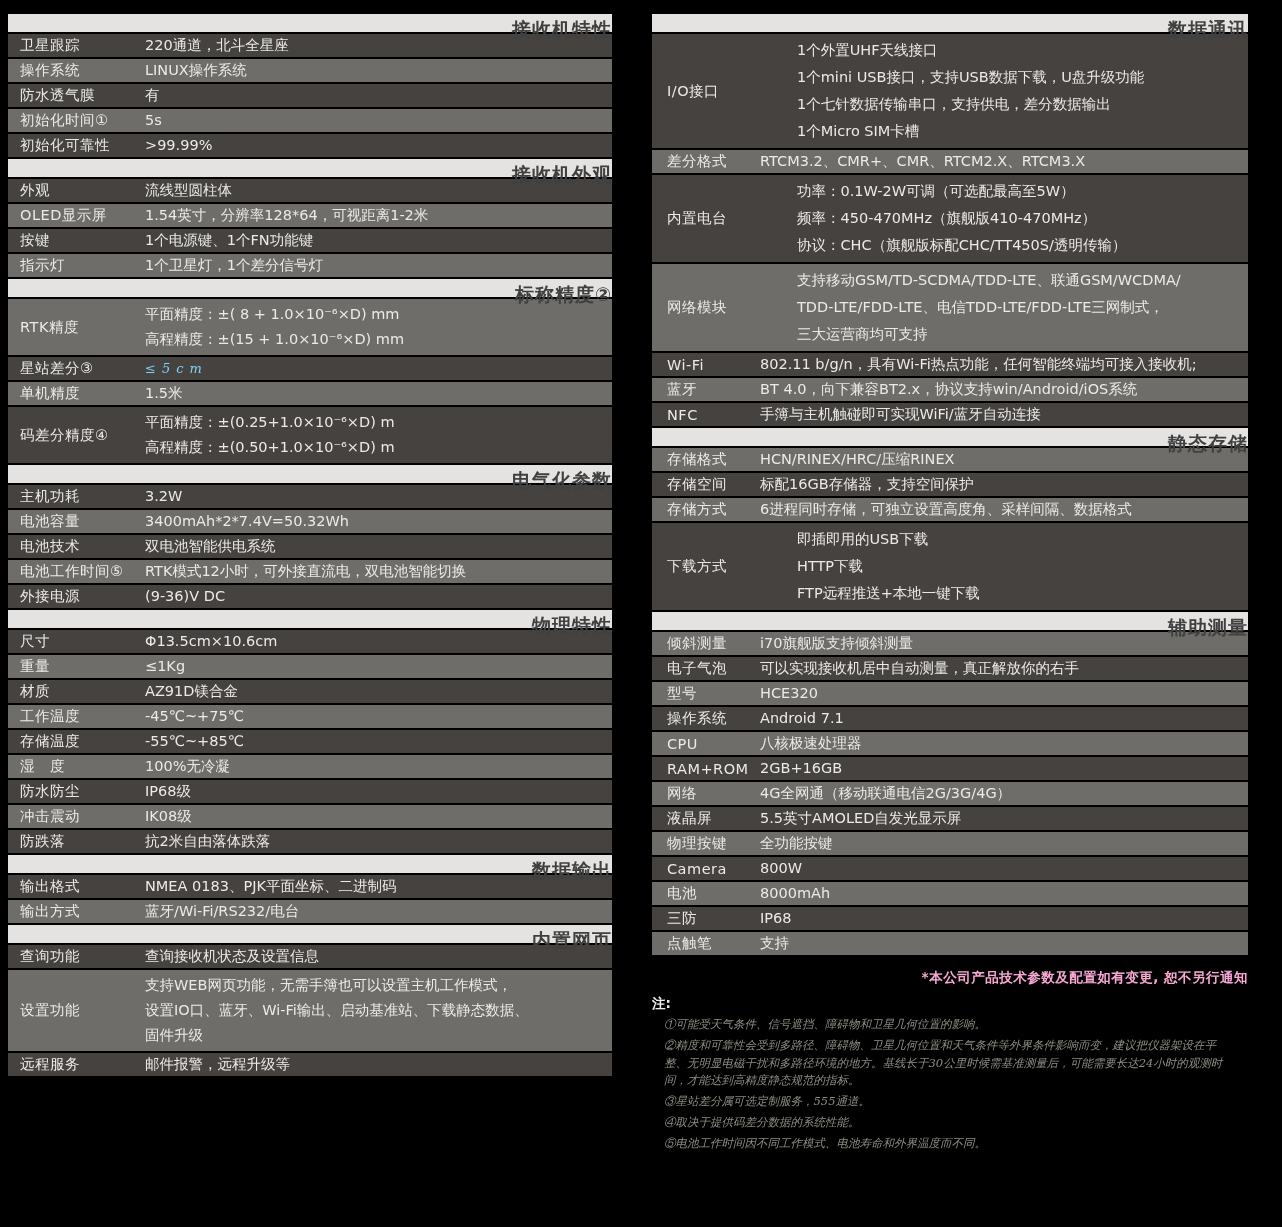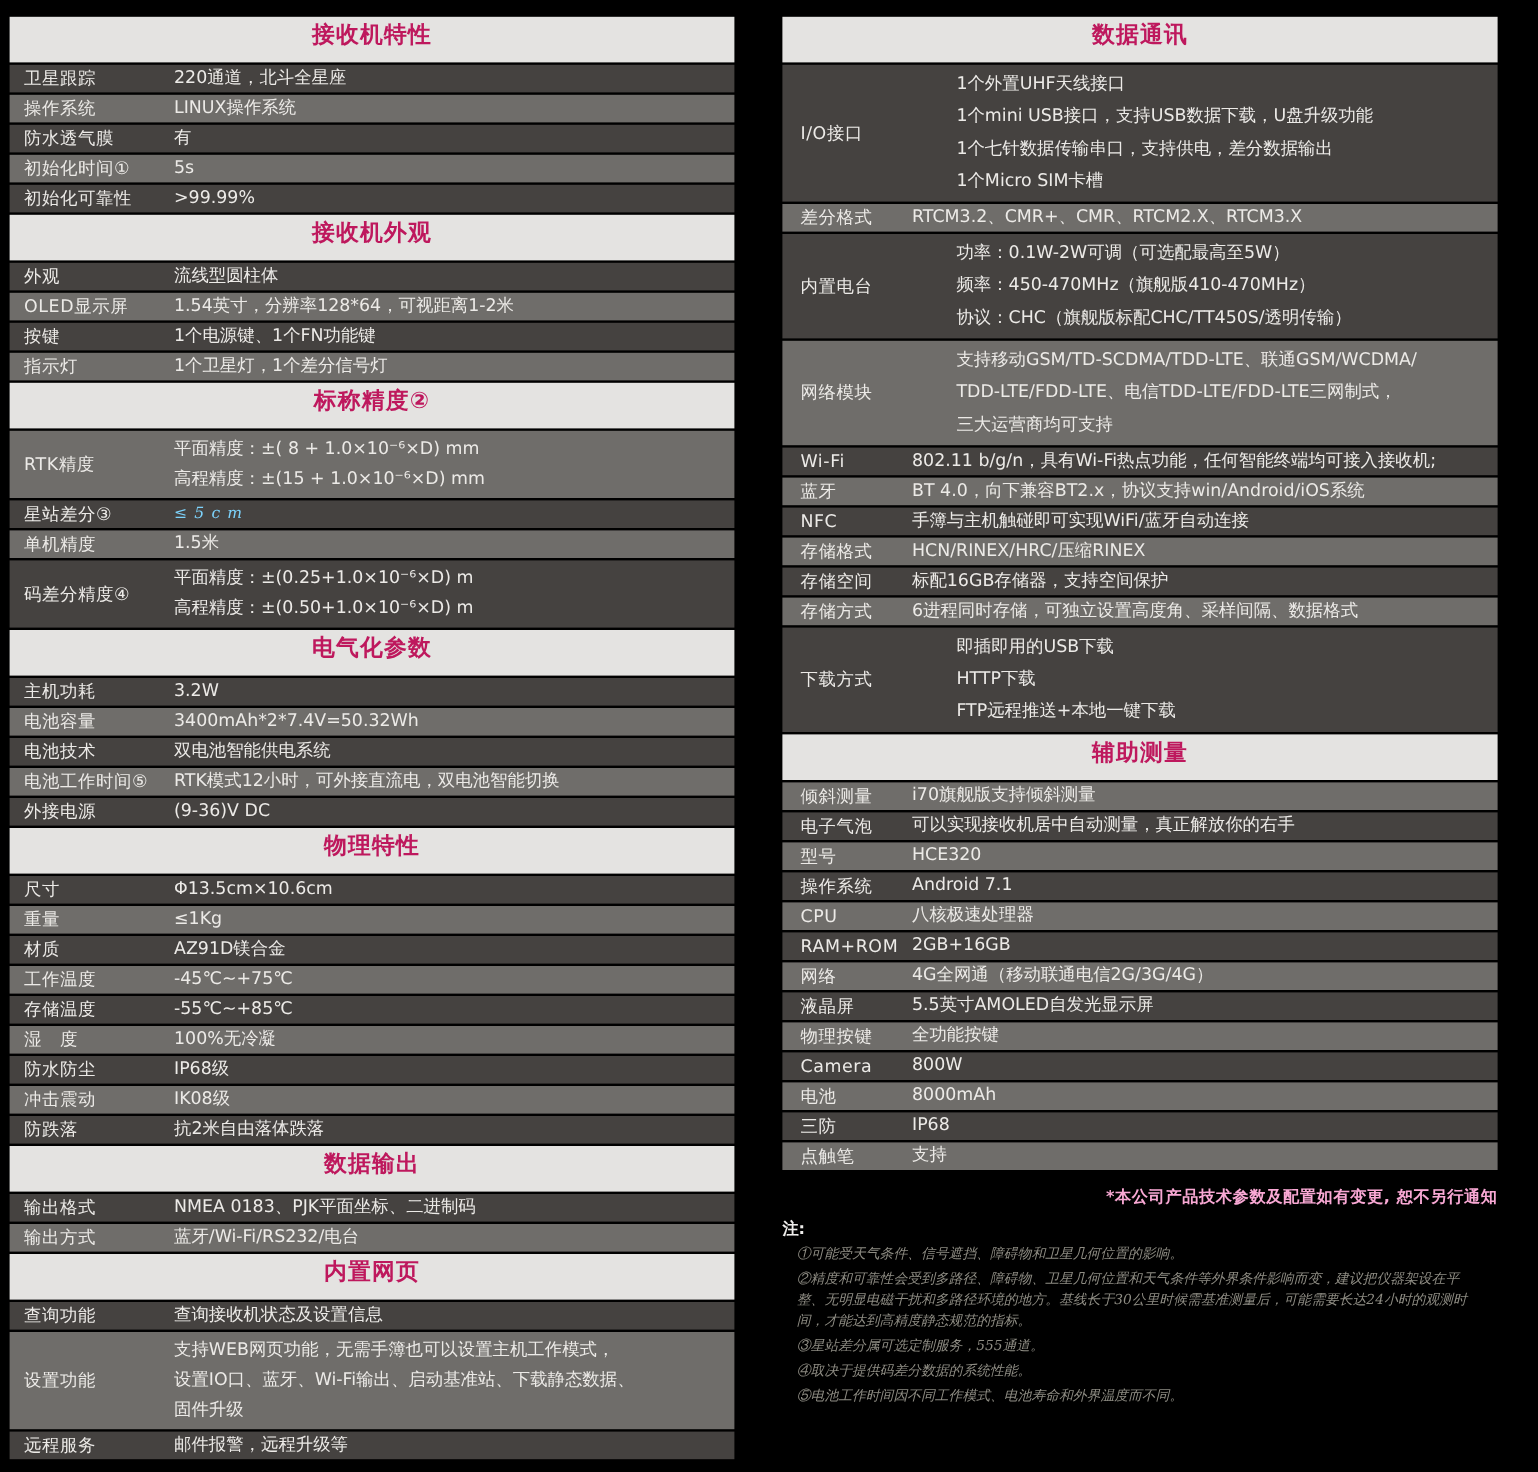--- a/index.html
+++ b/index.html
@@ -7,24 +7,24 @@
     width:1282px;height:1227px;
     background:var(--page-bg,#000);
     font-family:"DejaVu Sans","Liberation Sans",sans-serif;
     position:relative;overflow:hidden;
   }
   .col{position:absolute;top:12px;}
   .col-left{left:8px;width:604px;}
   .col-right{left:652px;width:596px;}
 
   .section-header{
-    height:38px;line-height:30px;margin:2px 0;
+    height:18px;line-height:30px;margin:2px 0;
     background:var(--header-bg,#e4e3e1);
-    color:#be185d;font-weight:bold;font-size:19px;
-    text-align:center;letter-spacing:1px;
+    color:#404040;font-weight:bold;font-size:19px;
+    text-align:right;letter-spacing:1px;
   }
   .spec-row{display:flex;margin-bottom:2px;color:#eceae7;font-size:14.5px;}
   .tone-dark{background:var(--row-dark,#454240);}
   .tone-light{background:var(--row-light,#6f6d6a);}
   .spec-label{flex:0 0 125px;padding-left:12px;display:flex;align-items:center;letter-spacing:.5px;}
   .col-right .spec-label{flex:0 0 93px;padding-left:15px;}
   .spec-value{flex:1;display:flex;flex-direction:column;justify-content:center;padding-right:6px;}
   .line{line-height:23px;white-space:nowrap;}
   .multi{padding:3px 0;}
   .multi .line{line-height:25px;}
@@ -299,20 +299,21 @@
         <div class="spec-value">
           <div class="line">BT 4.0，向下兼容BT2.x，协议支持win/Android/iOS系统</div>
         </div>
       </div>
       <div class="spec-row tone-dark">
         <div class="spec-label">NFC</div>
         <div class="spec-value">
           <div class="line">手簿与主机触碰即可实现WiFi/蓝牙自动连接</div>
         </div>
       </div>
+      <div class="section-header">静态存储</div>
       <div class="spec-row tone-light">
         <div class="spec-label">存储格式</div>
         <div class="spec-value">
           <div class="line">HCN/RINEX/HRC/压缩RINEX</div>
         </div>
       </div>
       <div class="spec-row tone-dark">
         <div class="spec-label">存储空间</div>
         <div class="spec-value">
           <div class="line">标配16GB存储器，支持空间保护</div>

